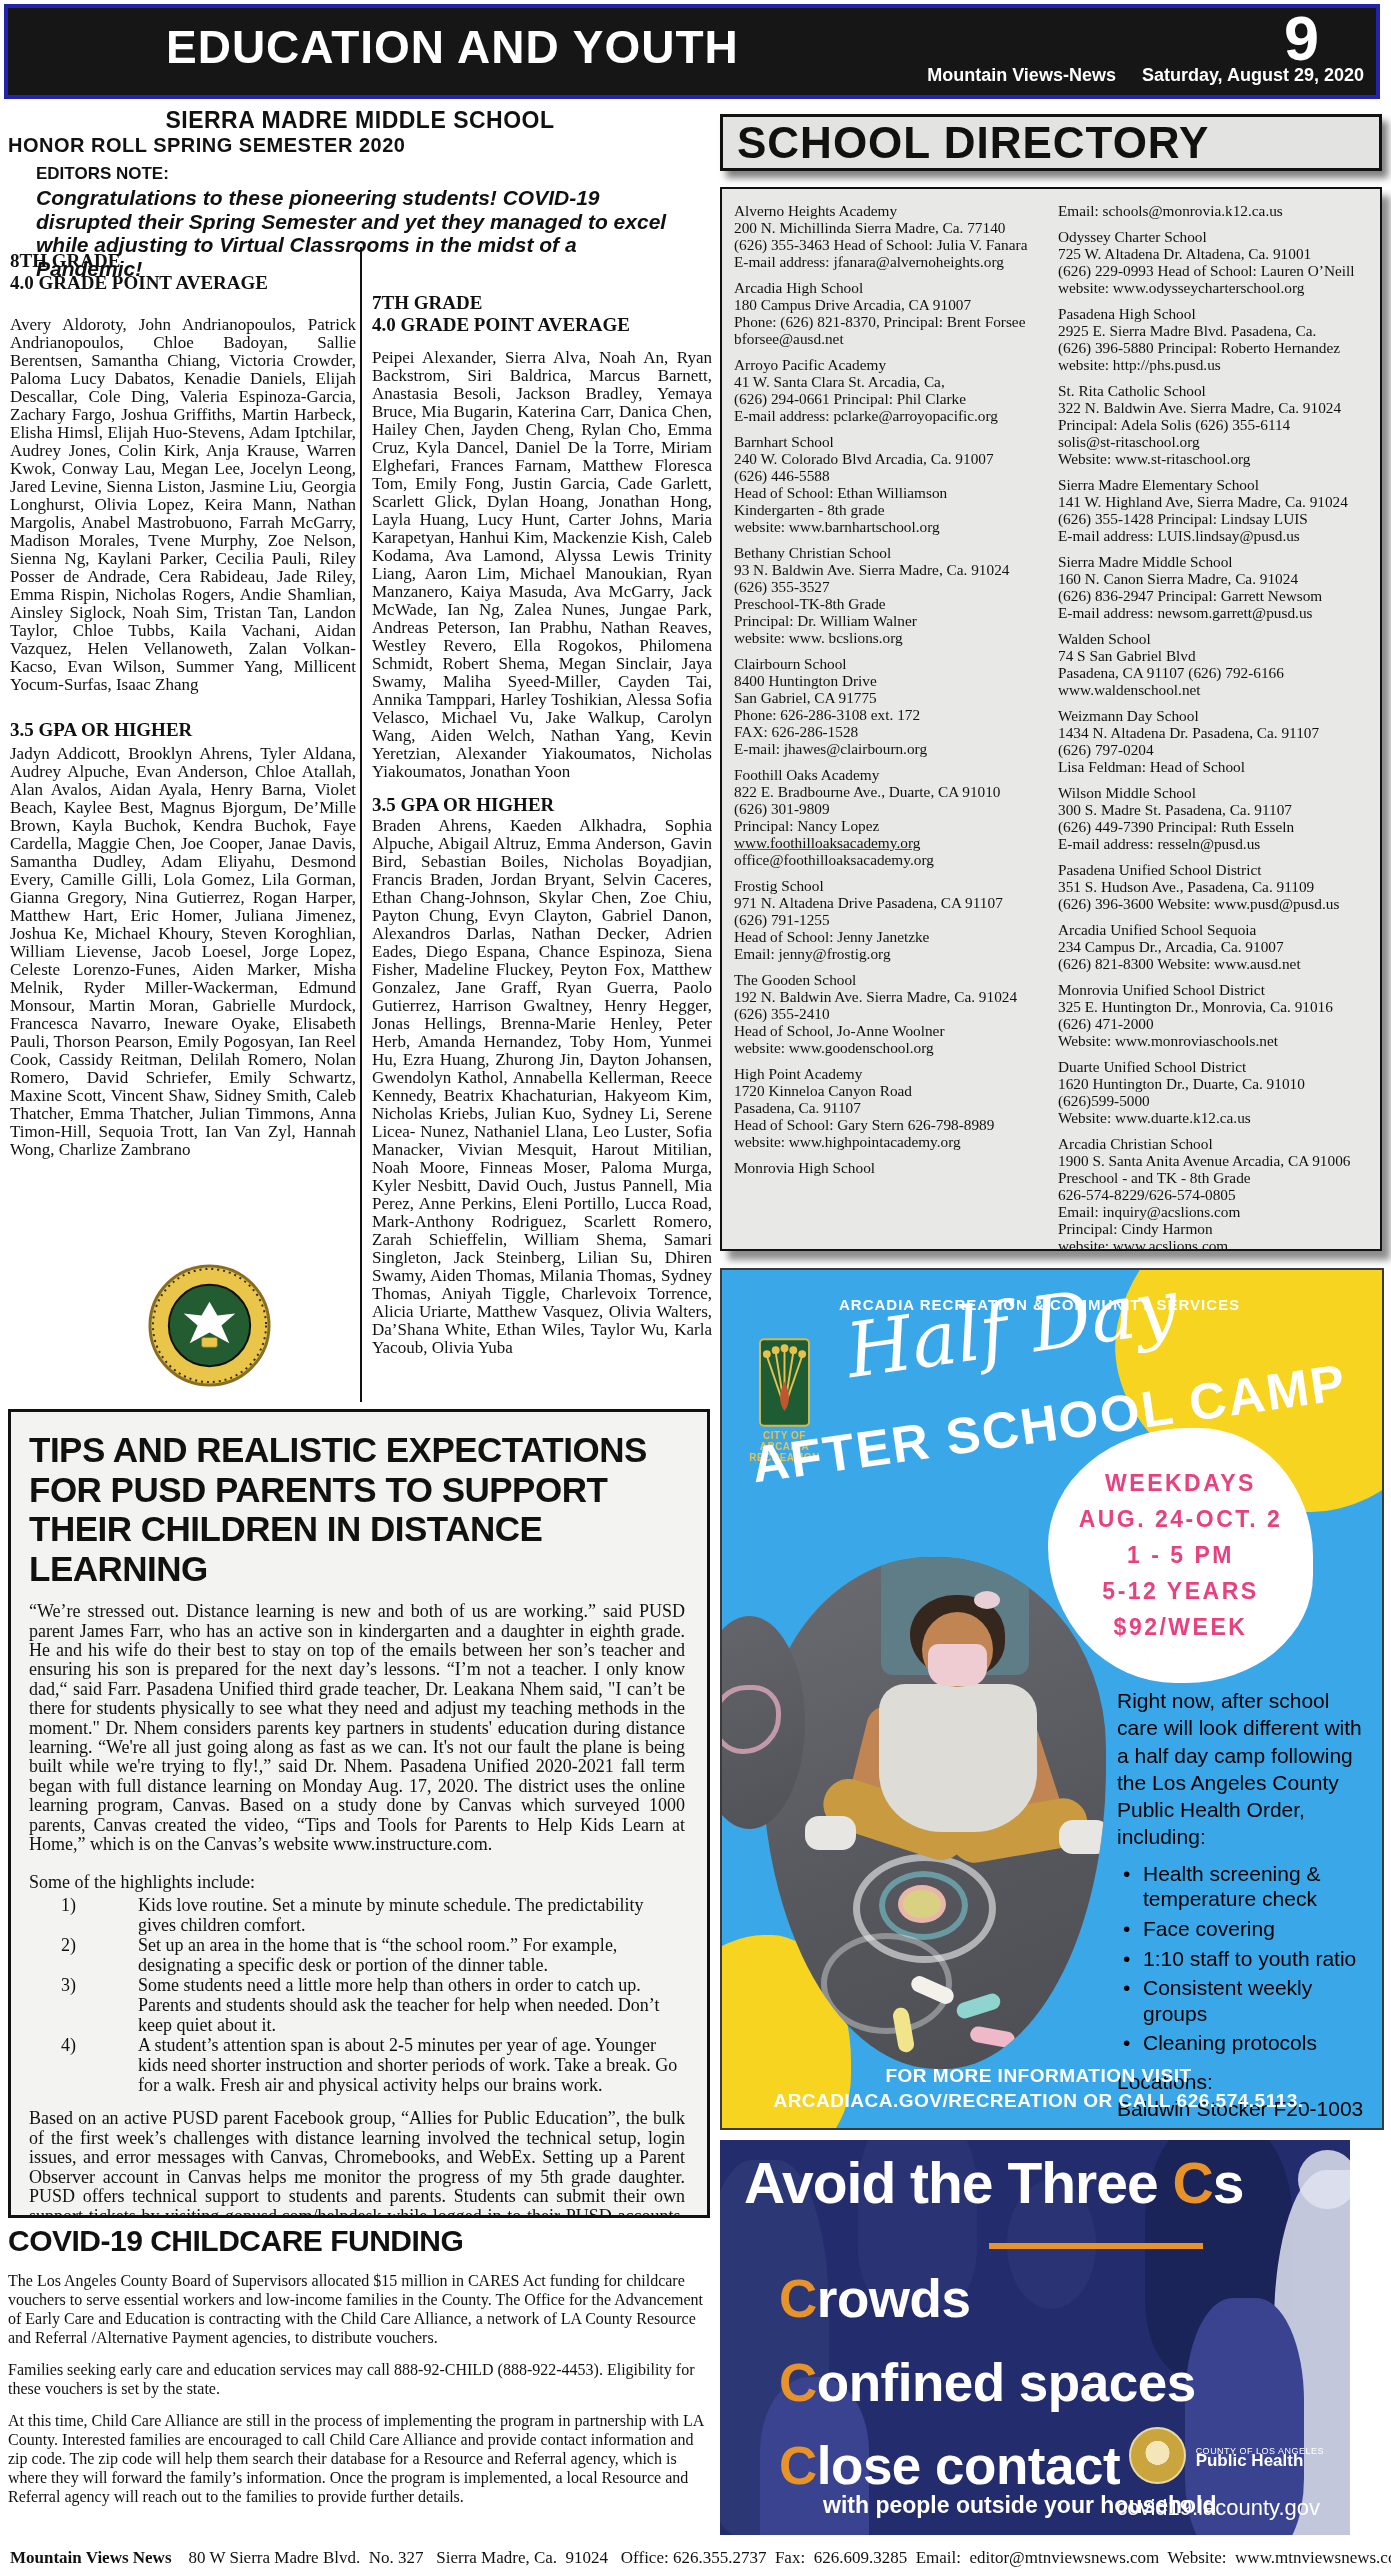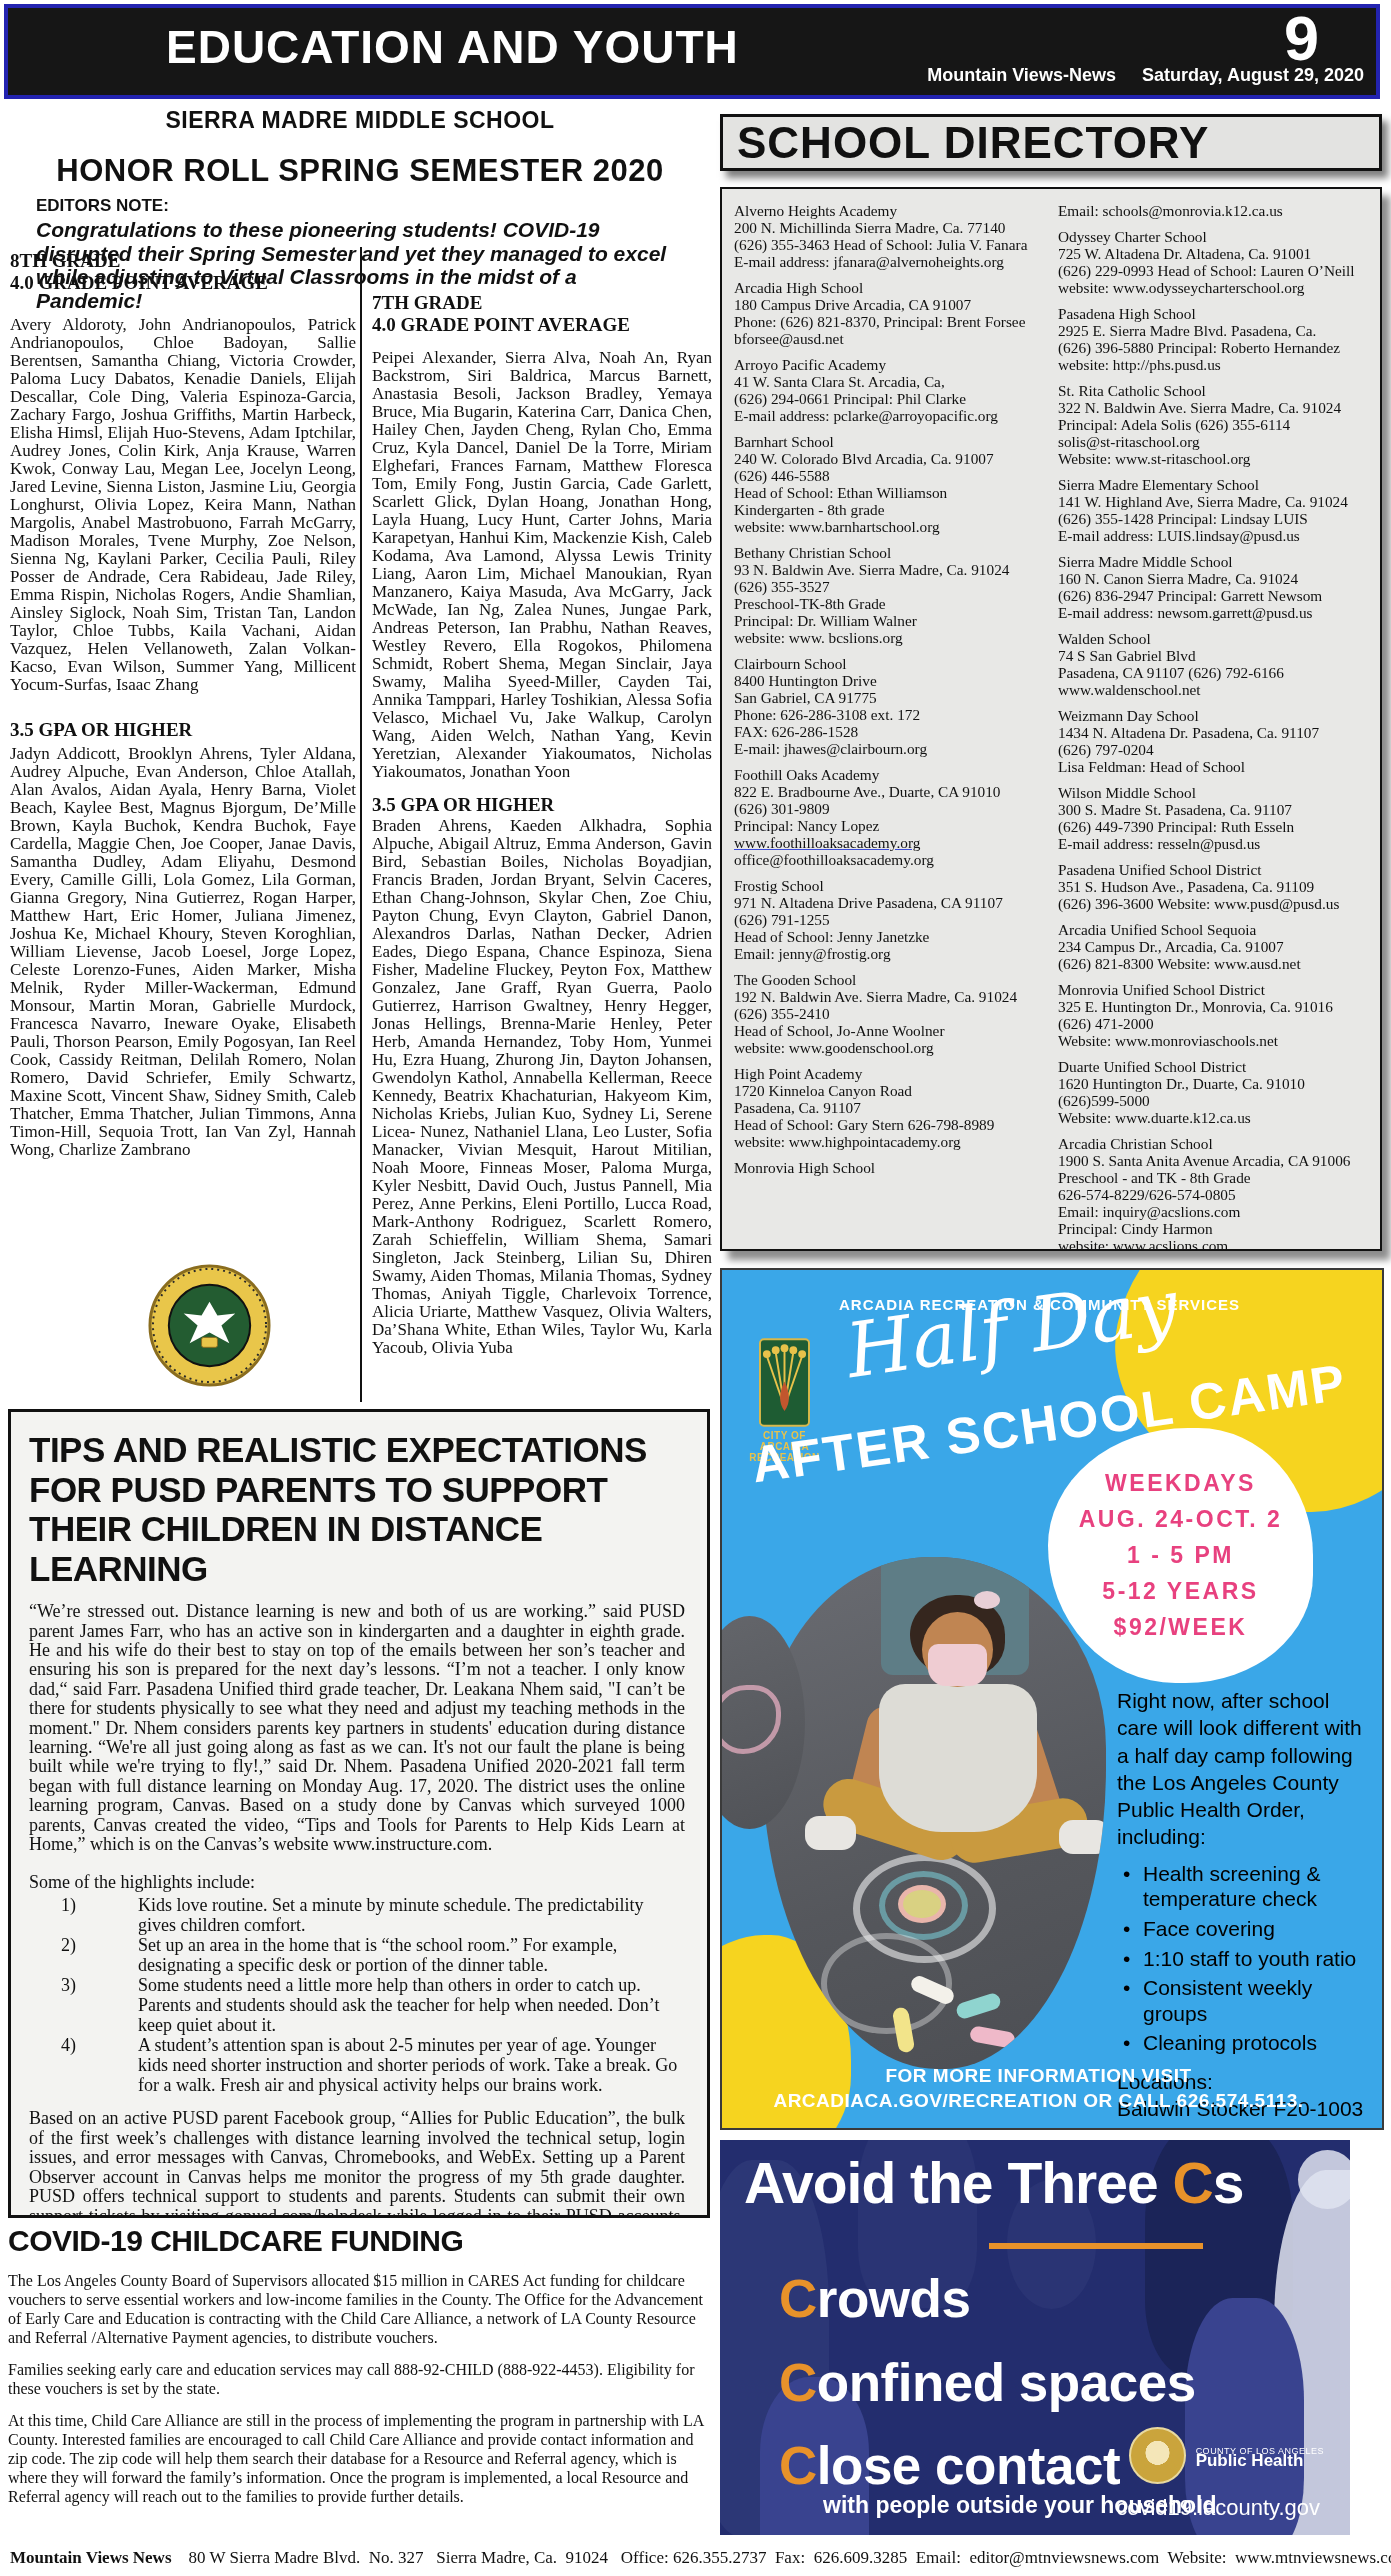--- a/index.html
+++ b/index.html
@@ -14,21 +14,21 @@
                 font-size:46px;letter-spacing:1px;font-family:"Liberation Sans",sans-serif;}
   .page-number{position:absolute;right:57px;top:-6px;color:#fff;font-weight:bold;font-size:63px;
                font-family:"Liberation Sans",sans-serif;}
   .pub-line{position:absolute;right:12px;top:57px;color:#fff;font-weight:bold;font-size:18px;
             font-family:"Liberation Sans",sans-serif;white-space:pre;}
   .pub-line span{margin-left:26px;}
 
   
   .honor-roll{position:absolute;left:8px;top:107px;width:704px;height:1297px;}
   .hr-school{text-align:center;font-weight:bold;font-size:23px;letter-spacing:0.5px;}
-  .hr-title{text-align:center;font-weight:bold;font-size:31px;letter-spacing:0.5px;margin-top:19px;}
+  .hr-title{text-align:left;font-weight:bold;font-size:20px;letter-spacing:0.5px;margin-top:0;}
   .hr-note-label{margin:7px 0 0 28px;font-weight:bold;font-size:17px;}
   .hr-note{margin:2px 0 0 28px;width:647px;font-weight:bold;font-style:italic;font-size:21px;line-height:1.12;}
   .hr-divider{position:absolute;left:352px;top:140px;width:2px;height:1155px;background:#111;}
   .hr-col1{position:absolute;left:2px;top:143px;width:346px;}
   .hr-col2{position:absolute;left:364px;top:185px;width:340px;}
   .hr-grade{font-weight:bold;font-size:19px;}
   .hr-gpa-label{font-weight:bold;font-size:19px;}
   .hr-names{margin:0;text-align:justify;font-size:17px;line-height:18px;}
   .hr-col1 .hr-names.first{margin-top:22px;}
   .hr-col1 .hr-gpa35{margin-top:25px;}

